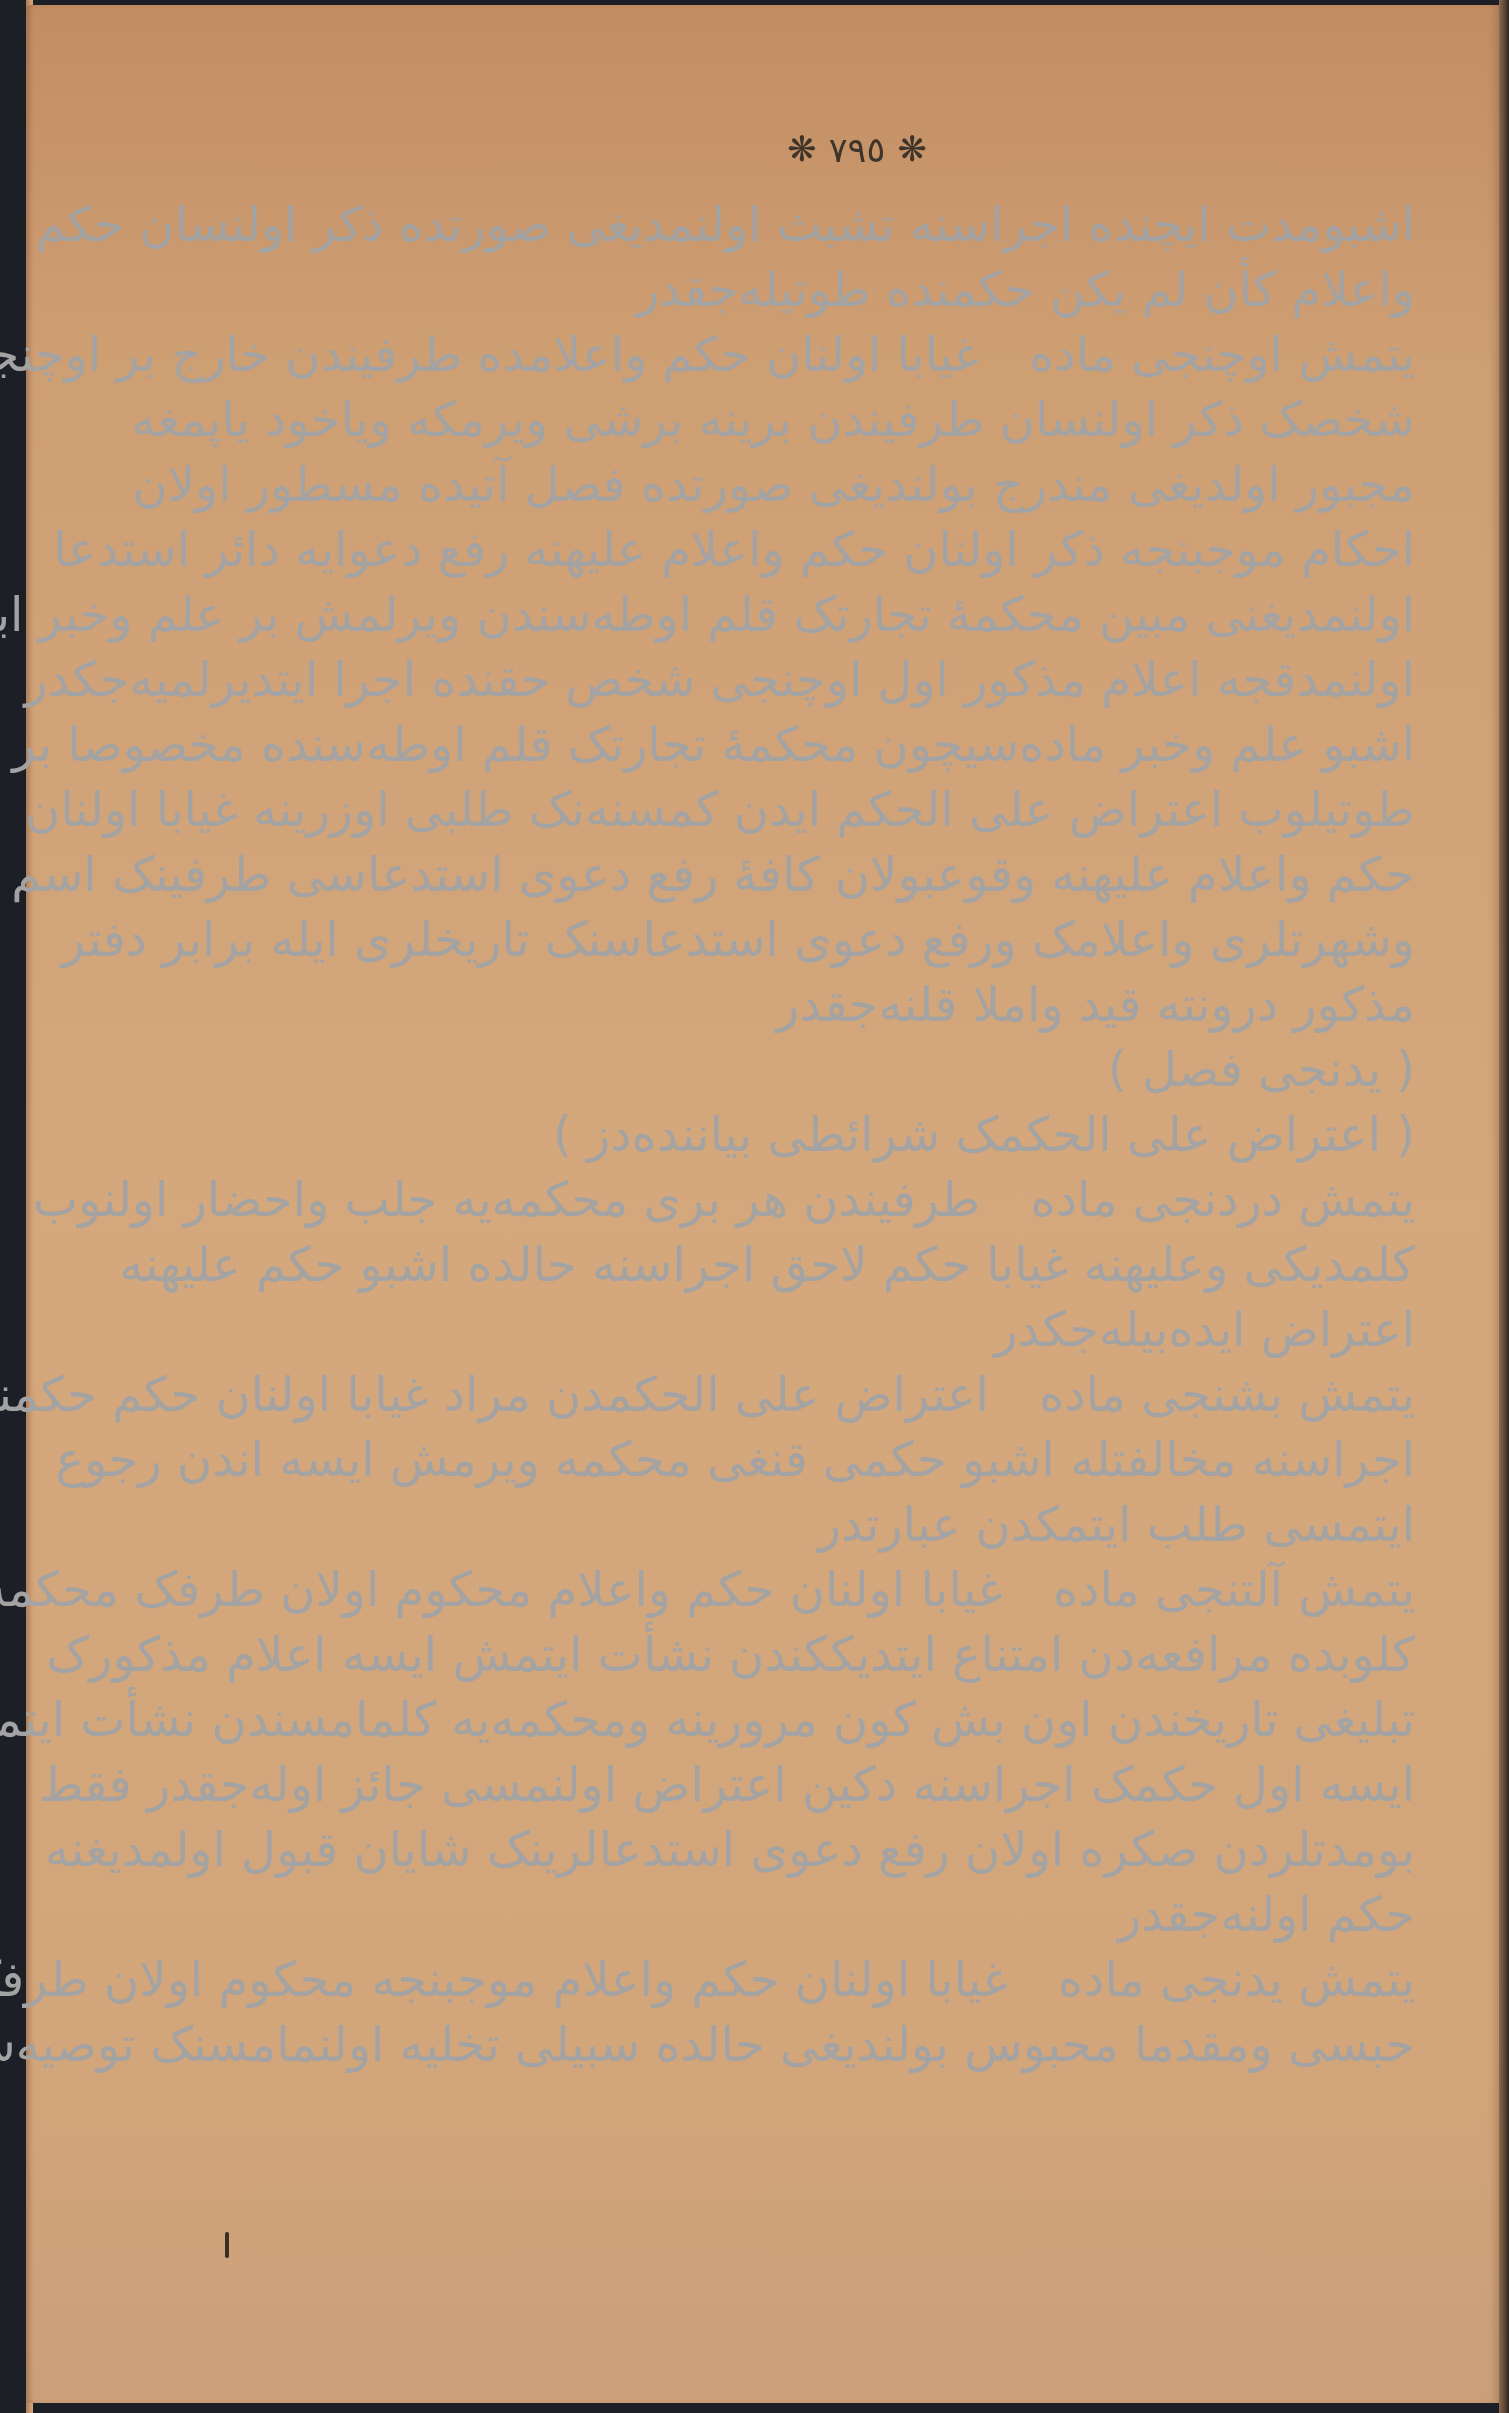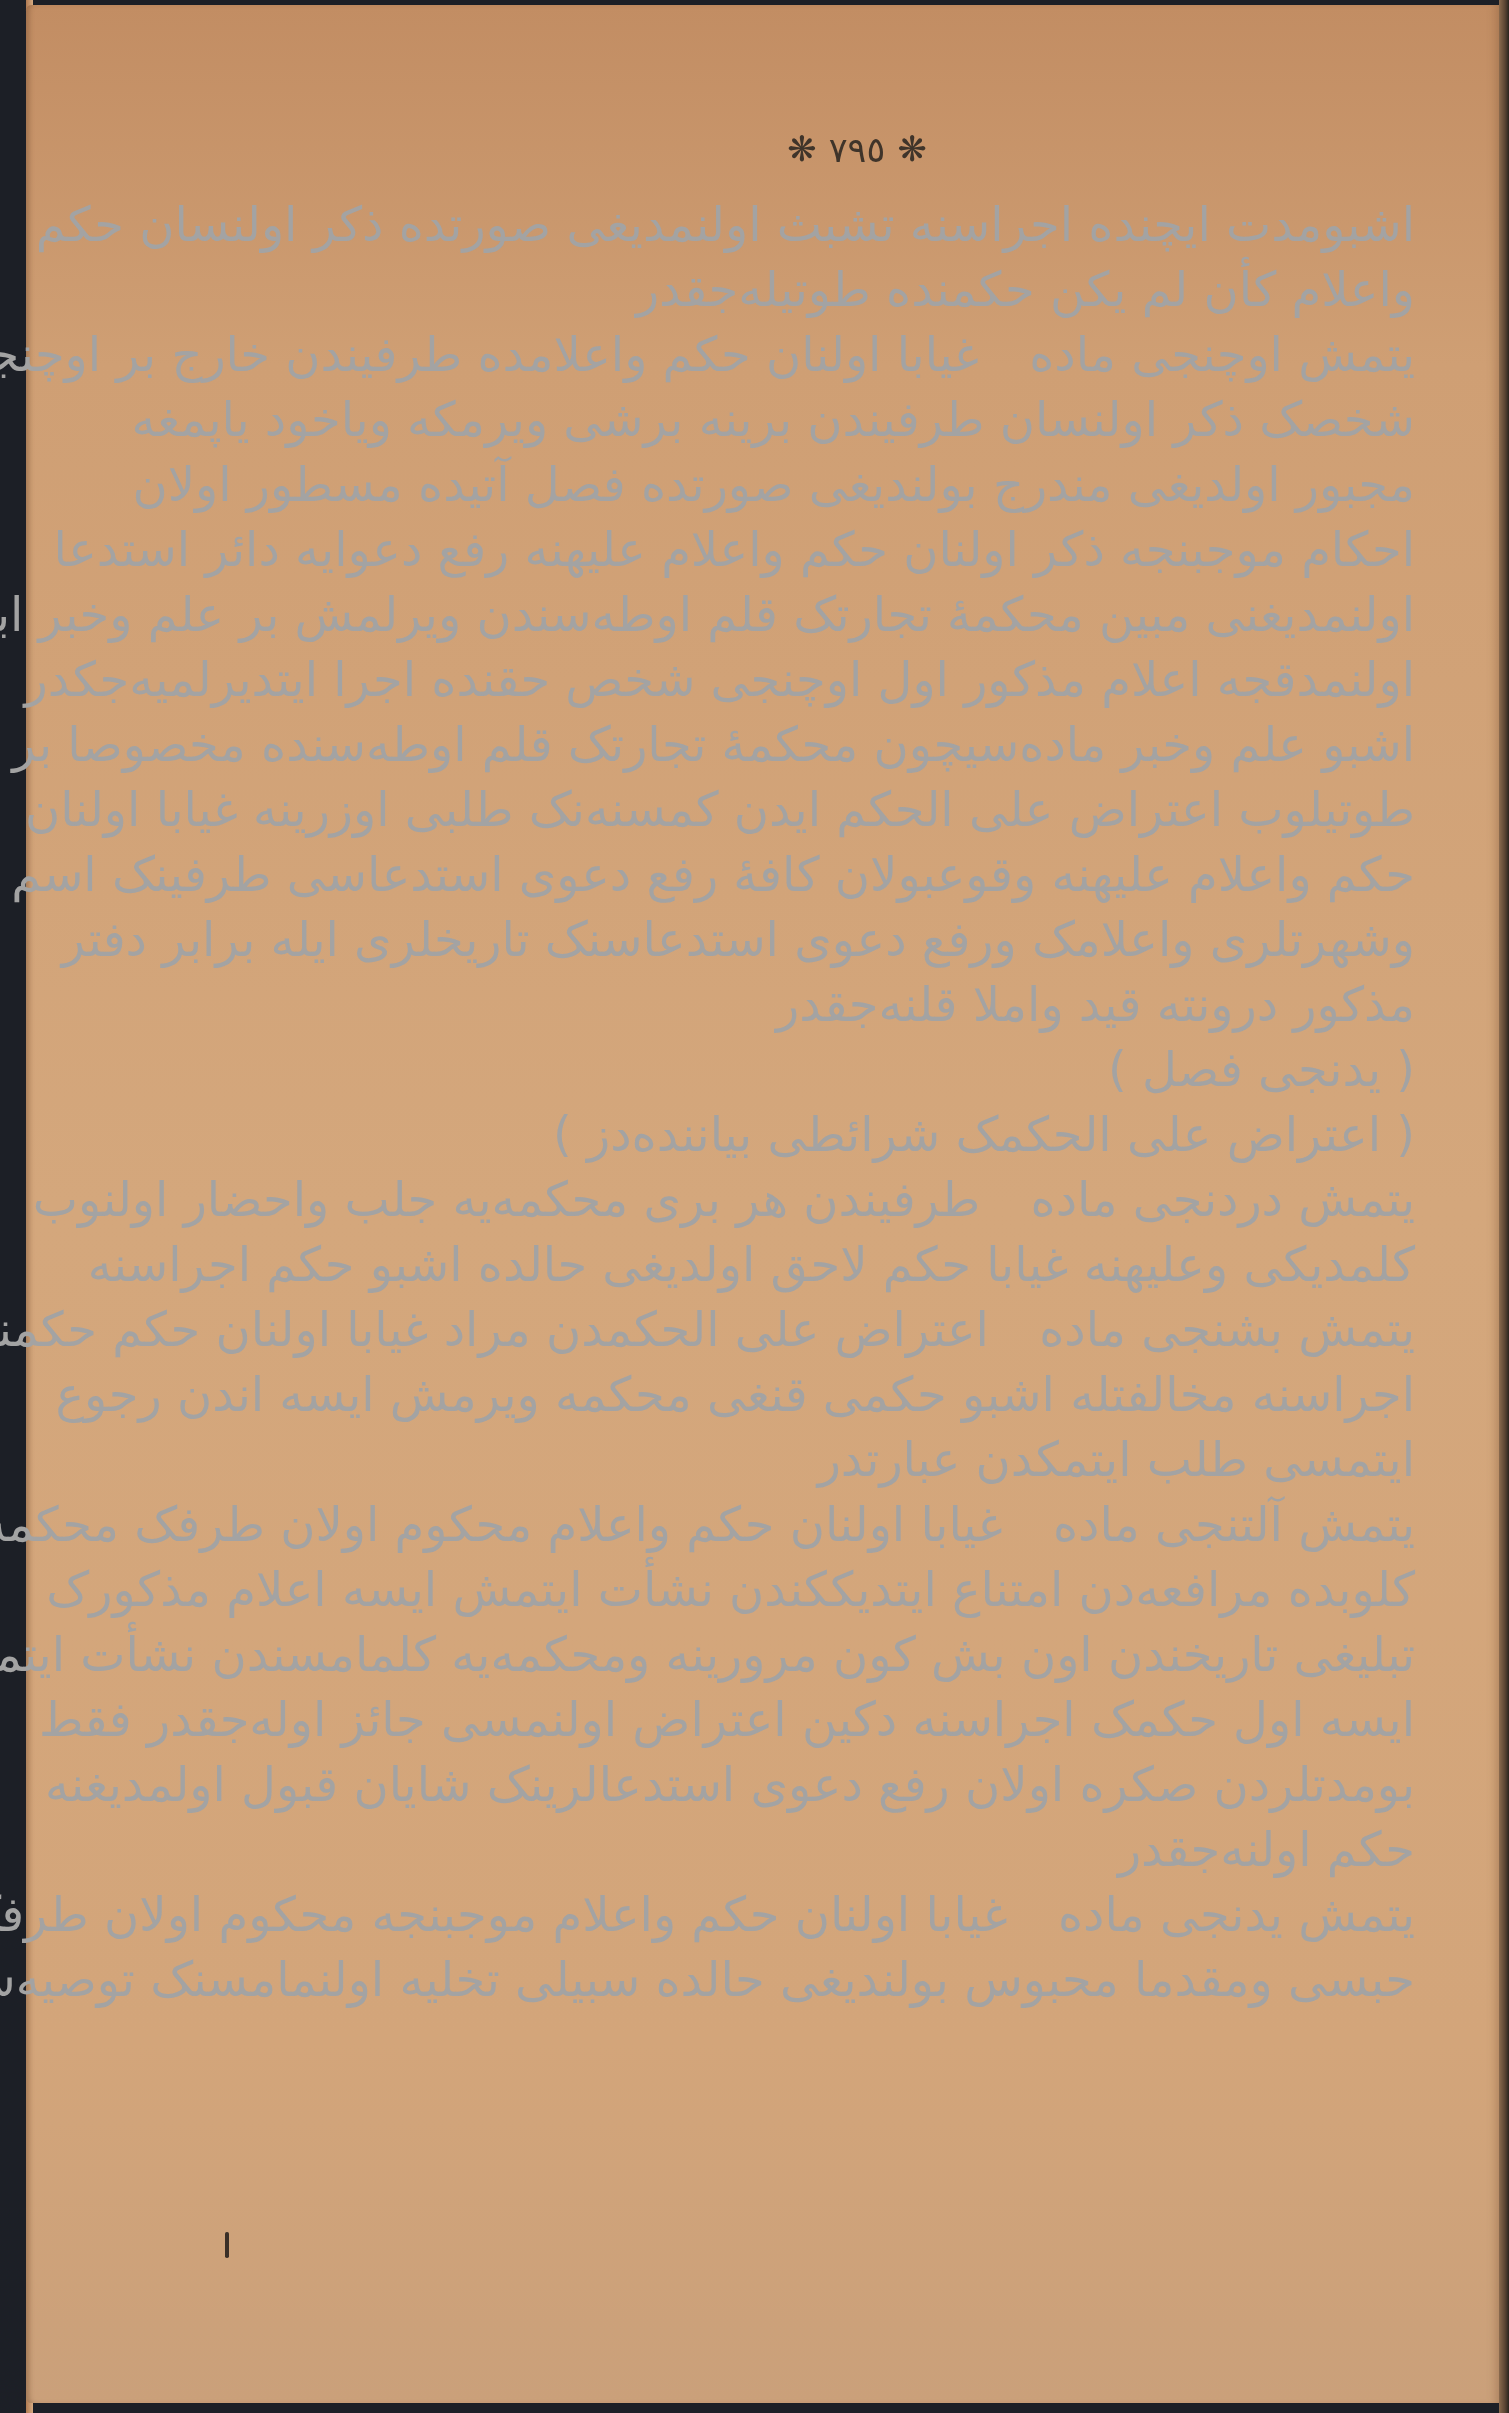--- a/index.html
+++ b/index.html
@@ -135,21 +135,22 @@
   <span class="line">وشهرتلری واعلامک ورفع دعوی استدعاسنک تاریخلری ایله برابر دفتر</span>
   <span class="line last">مذکور درونته قید واملا قلنه‌جقدر</span>
 
   <span class="heading">( یدنجی فصل )</span>
   <span class="heading">( اعتراض علی الحکمک شرائطی بیاننده‌دز )</span>
 
   <span class="line">
     <span class="article-label">یتمش دردنجی ماده</span>
     <span>طرفیندن هر بری محکمه‌یه جلب واحضار اولنوب</span>
   </span>
-  <span class="line">کلمدیکی وعلیهنه غیابا حکم لاحق اولدیغی حالده اشبو حکم اجراسنه</span>
+  <span class="line">کلمدیکی وعلیهنه غیابا حکم لاحق اجراسنه حالده اشبو حکم علیهنه</span>
+  <span class="line last">اعتراض ایده‌بیله‌جکدر</span>
 
   <span class="line">
     <span class="article-label">یتمش بشنجی ماده</span>
     <span>اعتراض علی الحکمدن مراد غیابا اولنان حکم حکمنده</span>
   </span>
   <span class="line">اجراسنه مخالفتله اشبو حکمی قنغی محکمه ویرمش ایسه اندن رجوع</span>
   <span class="line last">ایتمسی طلب ایتمکدن عبارتدر</span>
 
   <span class="line">
     <span class="article-label">یتمش آلتنجی ماده</span>

